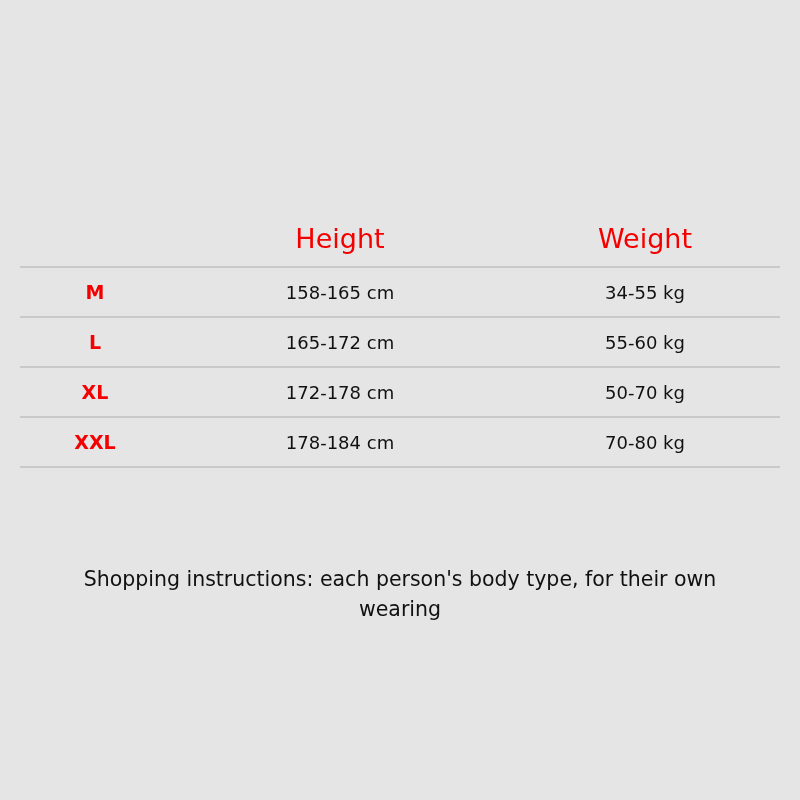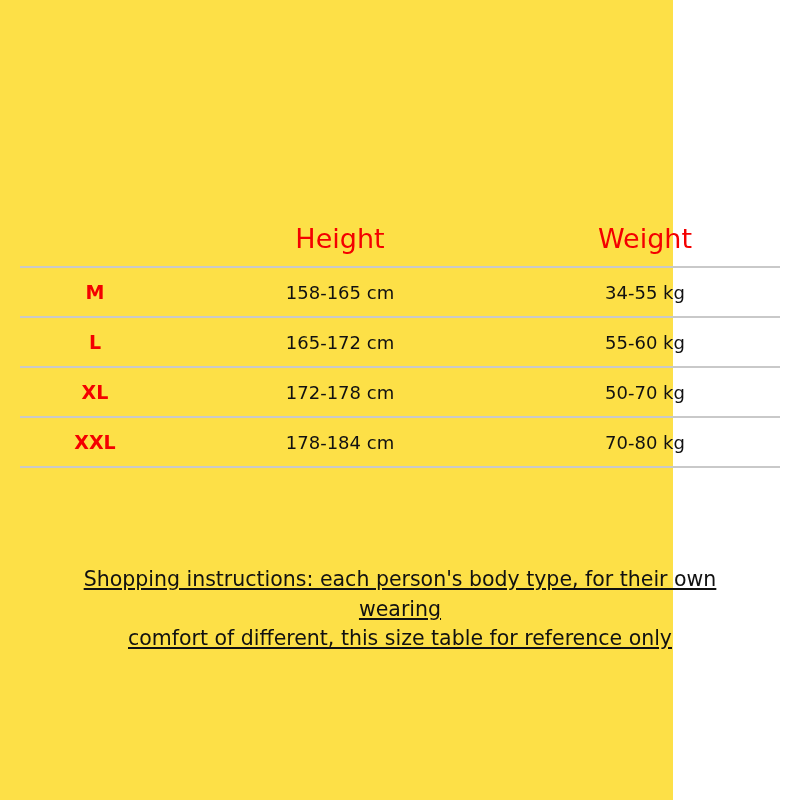--- a/index.html
+++ b/index.html
@@ -10,23 +10,23 @@
   body {
     width: 800px;
     height: 800px;
     font-family: "DejaVu Sans", sans-serif;
     color: #1a1a1a;
     overflow: hidden;
   }
 
   .page {
     position: relative;
-    width: 673px;
+    width: 800px;
     height: 800px;
-    background: #fde047;
+    background: #e5e5e5;
   }
 
   .size-chart {
     position: absolute;
     left: 0;
     top: 225px;
     width: 800px;
   }
 
   table.chart {
@@ -87,21 +87,20 @@
 
   .note {
     position: absolute;
     left: 40px;
     top: 565px;
     width: 720px;
     text-align: center;
     font-size: 20.5px;
     line-height: 1.45;
     color: #111111;
-    text-decoration: underline;
   }
   .note-line {
     display: block;
   }
 </style>
 </head>
 <body>
 
 <div class="page">
 
@@ -139,16 +138,15 @@
           <td class="cell-size">XXL</td>
           <td class="cell-val">178-184 cm</td>
           <td class="cell-val">70-80 kg</td>
         </tr>
       </tbody>
     </table>
   </div>
 
   <div class="note">
     <span class="note-line">Shopping instructions: each person's body type, for their own wearing</span>
-    <span class="note-line">comfort of different, this size table for reference only</span>
   </div>
 
 </div>
 
 </body></html>

